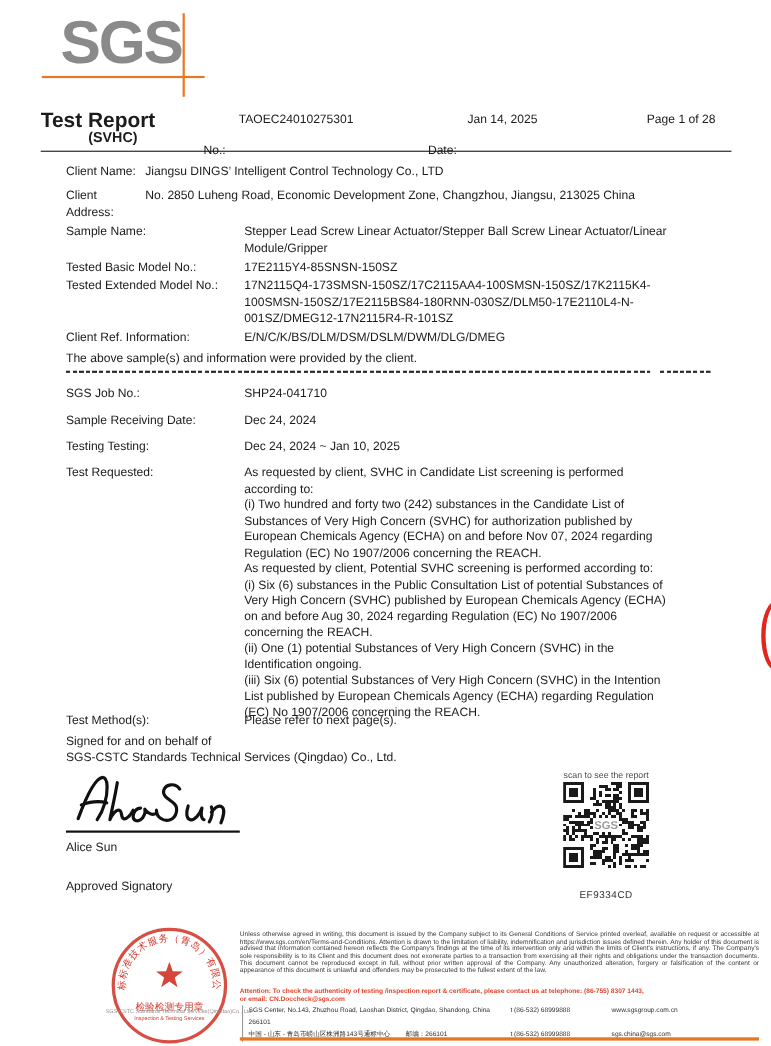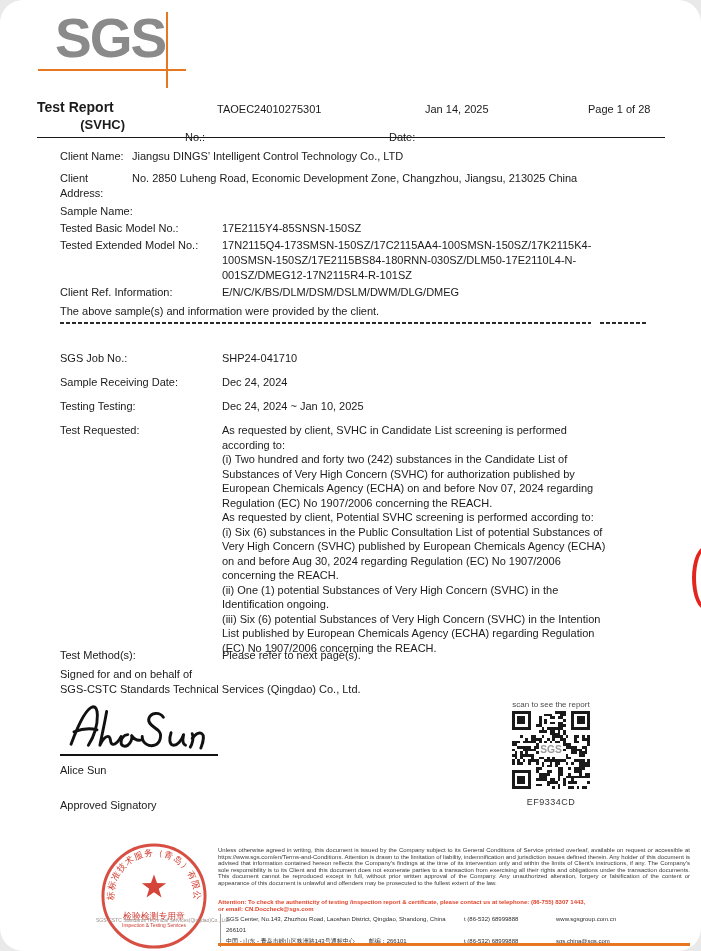--- a/index.html
+++ b/index.html
@@ -1,24 +1,24 @@
 <!DOCTYPE html>
 <html><head>
 <meta charset="utf-8">
 <style>
   html,body{margin:0;padding:0;background:#e9e9e9;}
   .page{position:relative;width:701px;height:951px;background:#ffffff;overflow:hidden;
-        font-family:"Liberation Sans",sans-serif;color:#1b1b1b;margin:0 auto;border-radius:23px;}
+        font-family:"Liberation Sans",sans-serif;color:#1b1b1b;margin:0 auto;}
   
   .logo-text{position:absolute;left:55px;top:8px;font-size:55px;font-weight:bold;
              color:#8a8a8a;letter-spacing:-2px;line-height:60px;}
   .logo-hline{position:absolute;left:38px;top:69px;width:148px;height:2px;background:#e87722;}
   .logo-vline{position:absolute;left:166px;top:12px;width:2px;height:76px;background:#e87722;}
   
-  .title{position:absolute;left:37px;top:99px;font-size:14px;font-weight:bold;width:120px;}
+  .title{position:absolute;left:37px;top:99px;font-size:19px;font-weight:bold;width:120px;}
   .subtitle{position:absolute;left:37px;top:117px;width:88px;text-align:right;font-size:13px;font-weight:bold;}
   .hdr{position:absolute;top:103px;font-size:11px;}
   .hdr.b{font-weight:normal;margin-top:28px;}
   .rule-header{position:absolute;left:37px;top:137px;width:628px;height:1px;background:#1a1a1a;}
   
   .block{position:absolute;font-size:11px;line-height:15px;}
   .row{display:flex;align-items:flex-start;}
   .lbl{flex:0 0 70px;}
   .lblw{flex:0 0 162px;}
   .val{flex:1;}
@@ -38,21 +38,21 @@
   
   .sig{left:60px;top:667px;width:420px;}
   .sig-scribble{margin-top:3px;}
   .sig-rule{width:158px;height:2px;background:#111;margin-top:0px;}
   .sig-name{margin-top:7px;}
   .sig-title{margin-top:20px;}
   
   .qr{position:absolute;left:501px;top:700px;width:100px;text-align:center;}
   .qr-caption{font-size:8px;color:#4d4d4d;}
   .qr svg{display:block;margin:2px auto 0 auto;}
-  .qr-code-text{font-size:9px;color:#333;margin-top:8px;letter-spacing:0.5px;}
+  .qr-code-text{font-size:9px;color:#333;margin-top:19px;letter-spacing:0.5px;}
   
   .red-arc{position:absolute;left:692px;top:546px;width:20px;height:56px;
            border:4px solid #e2251d;border-radius:50%;}
   
   .stamp{position:absolute;left:100px;top:842px;width:108px;height:108px;opacity:0.92;}
   .stamp-sub{position:absolute;left:96px;top:917px;width:150px;font-size:5px;color:#9a8f8a;line-height:6px;}
   .disclaimer{position:absolute;left:218px;top:847px;width:472px;font-size:6px;line-height:6.6px;
               color:#3a3a3a;text-align:justify;}
   .attention{position:absolute;left:218px;top:899px;width:472px;font-size:6px;line-height:6.8px;
              color:#e0452c;font-weight:bold;}
@@ -90,20 +90,22 @@
     </div>
     <div class="row">
       <span class="lbl">Client Address:</span>
       <span class="val" style="padding-left:2px;">No. 2850 Luheng Road, Economic Development Zone, Changzhou, Jiangsu, 213025 China</span>
     </div>
   </div>
 
   <div class="block sample">
     <div class="row">
       <span class="lblw">Sample Name:</span>
+      <span class="val preline">Stepper Lead Screw Linear Actuator/Stepper Ball Screw Linear Actuator/Linear
+Module/Gripper</span>
     </div>
     <div class="row">
       <span class="lblw">Tested Basic Model No.:</span>
       <span class="val preline">17E2115Y4-85SNSN-150SZ</span>
     </div>
     <div class="row">
       <span class="lblw">Tested Extended Model No.:</span>
       <span class="val preline">17N2115Q4-173SMSN-150SZ/17C2115AA4-100SMSN-150SZ/17K2115K4-
 100SMSN-150SZ/17E2115BS84-180RNN-030SZ/DLM50-17E2110L4-N-
 001SZ/DMEG12-17N2115R4-R-101SZ</span>

